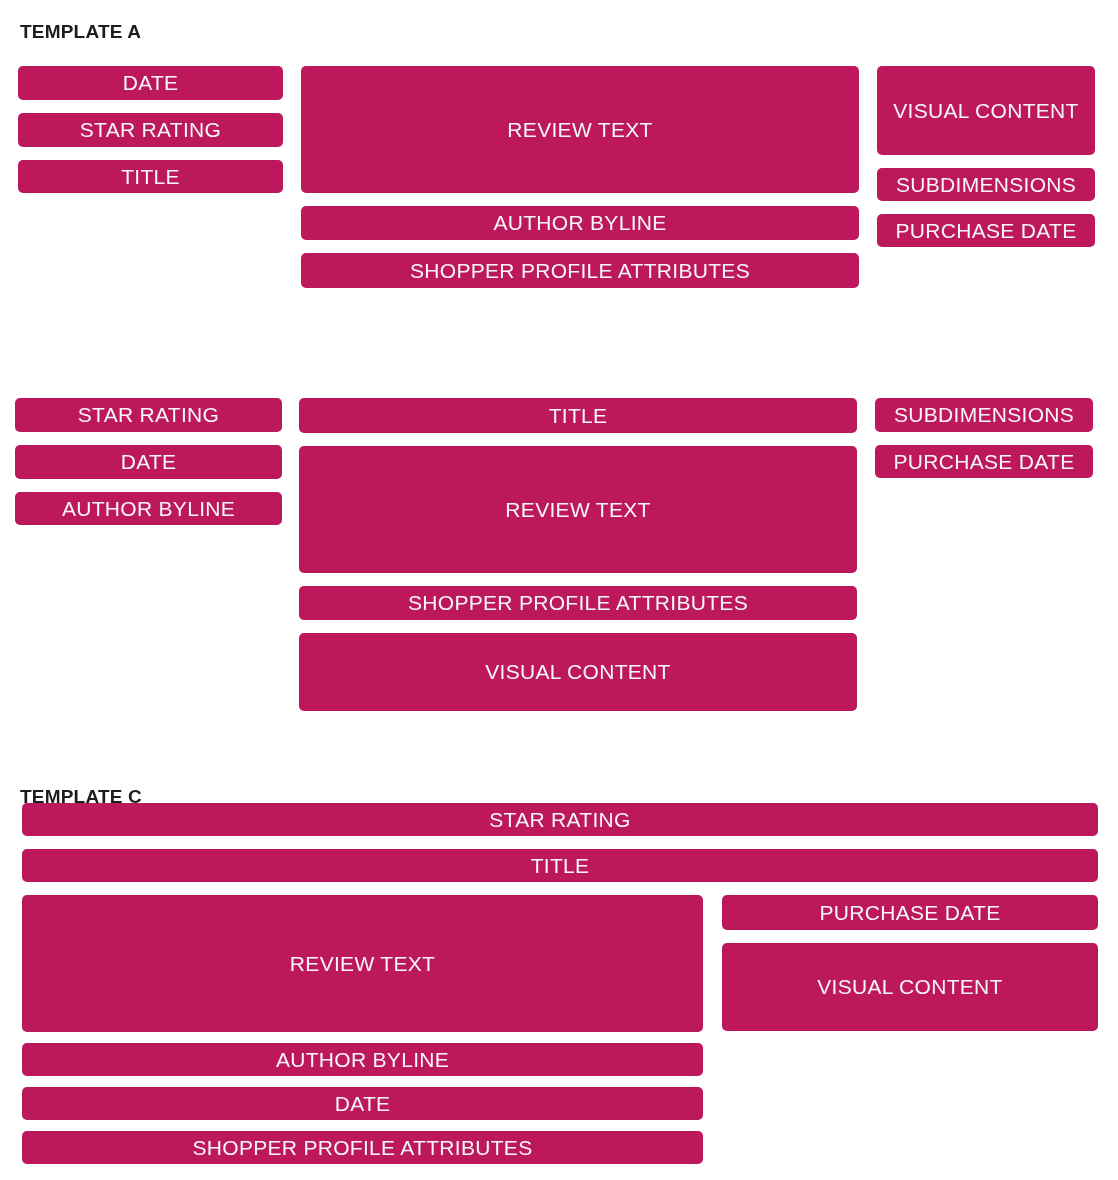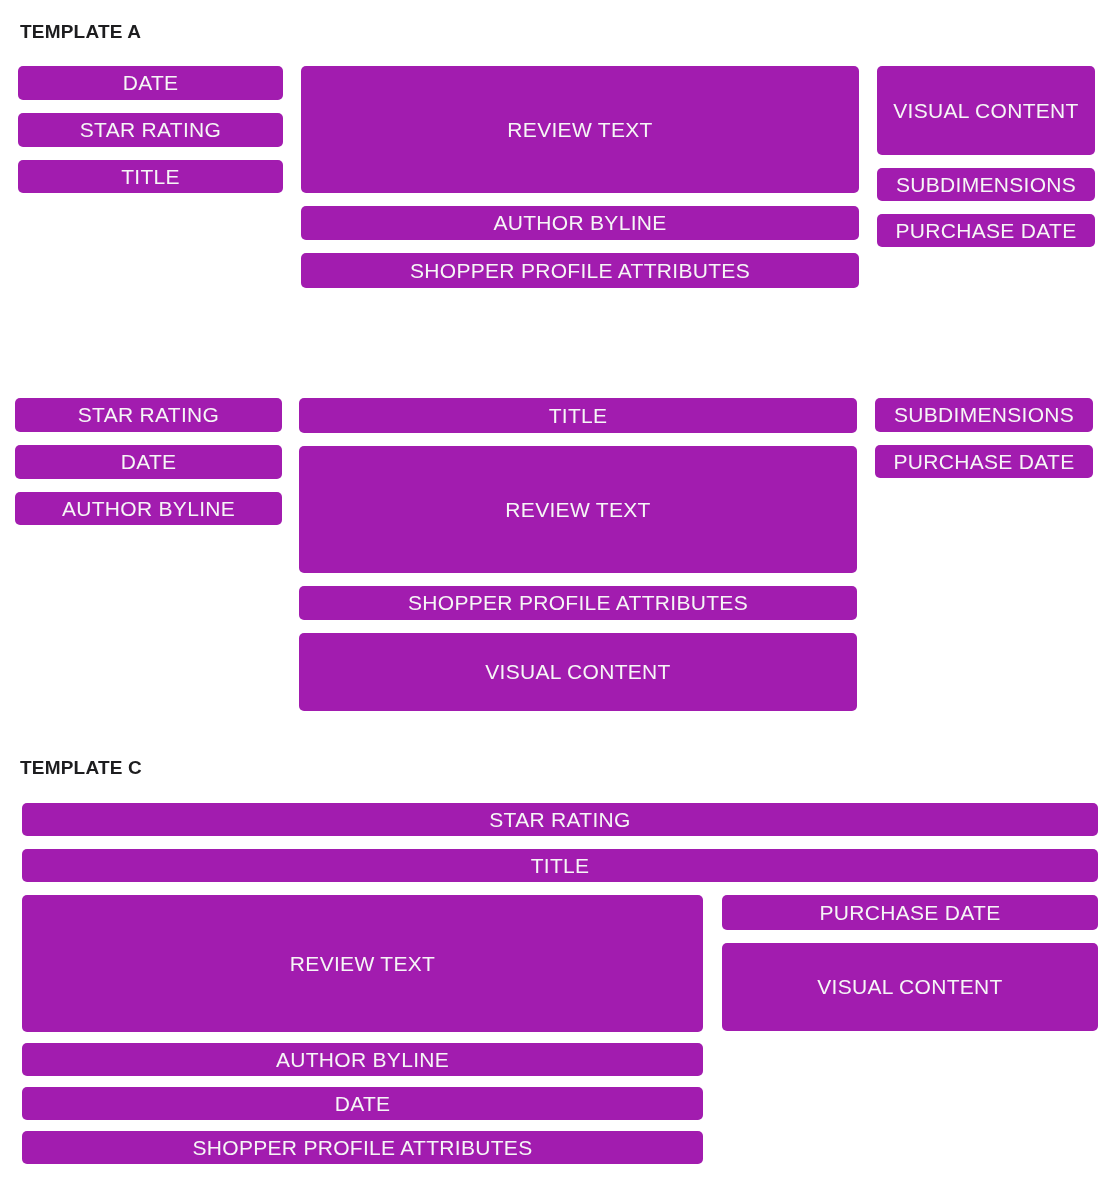--- a/index.html
+++ b/index.html
@@ -25,21 +25,21 @@
 
   .col {
     position: absolute;
     display: flex;
     flex-direction: column;
     gap: 13px;
   }
   .col.gap11 { gap: 11px; }
 
   .box {
-    background: #a21caf;
+    background: #be185d;
     border-radius: 5px;
     color: #f6f6f6;
     font-size: 21px;
     letter-spacing: 0.3px;
     display: flex;
     align-items: center;
     justify-content: center;
     text-align: center;
     height: 34px;
     flex: none;
@@ -63,21 +63,21 @@
   #colB2 { left: 299px; top: 398px; width: 558px; }
   #colB3 { left: 875px; top: 398px; width: 218px; }
 
   
   #colC0 { left: 22px;  top: 803px; width: 1076px; }
   #colC1 { left: 22px;  top: 895px; width: 681px; }
   #colC2 { left: 722px; top: 895px; width: 376px; }
 
   #headingA { left: 20px; top: 21px; }
   #headingB { left: 18px; top: 353px; margin-top: 43px; }
-  #headingC { left: 20px; top: 757px; }
+  #headingC { left: 20px; top: 786px; }
 </style>
 </head>
 <body>
 
 <div class="canvas">
 
   <div id="headingA" class="tpl-heading">TEMPLATE A</div>
 
   <div id="colA1" class="col">
     <div class="box">DATE</div>

